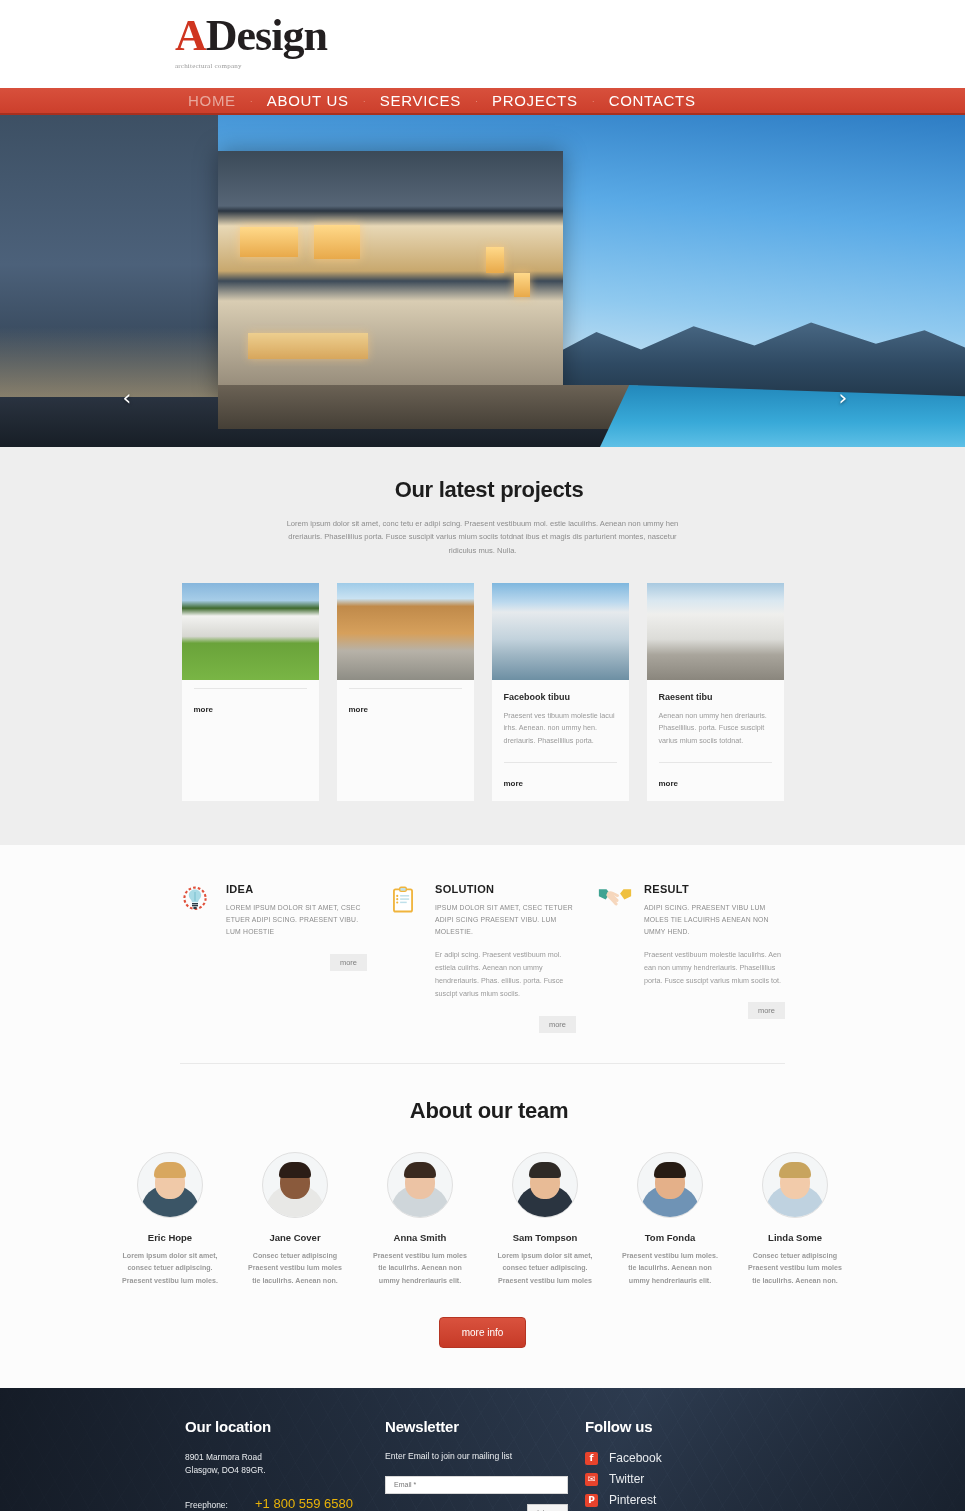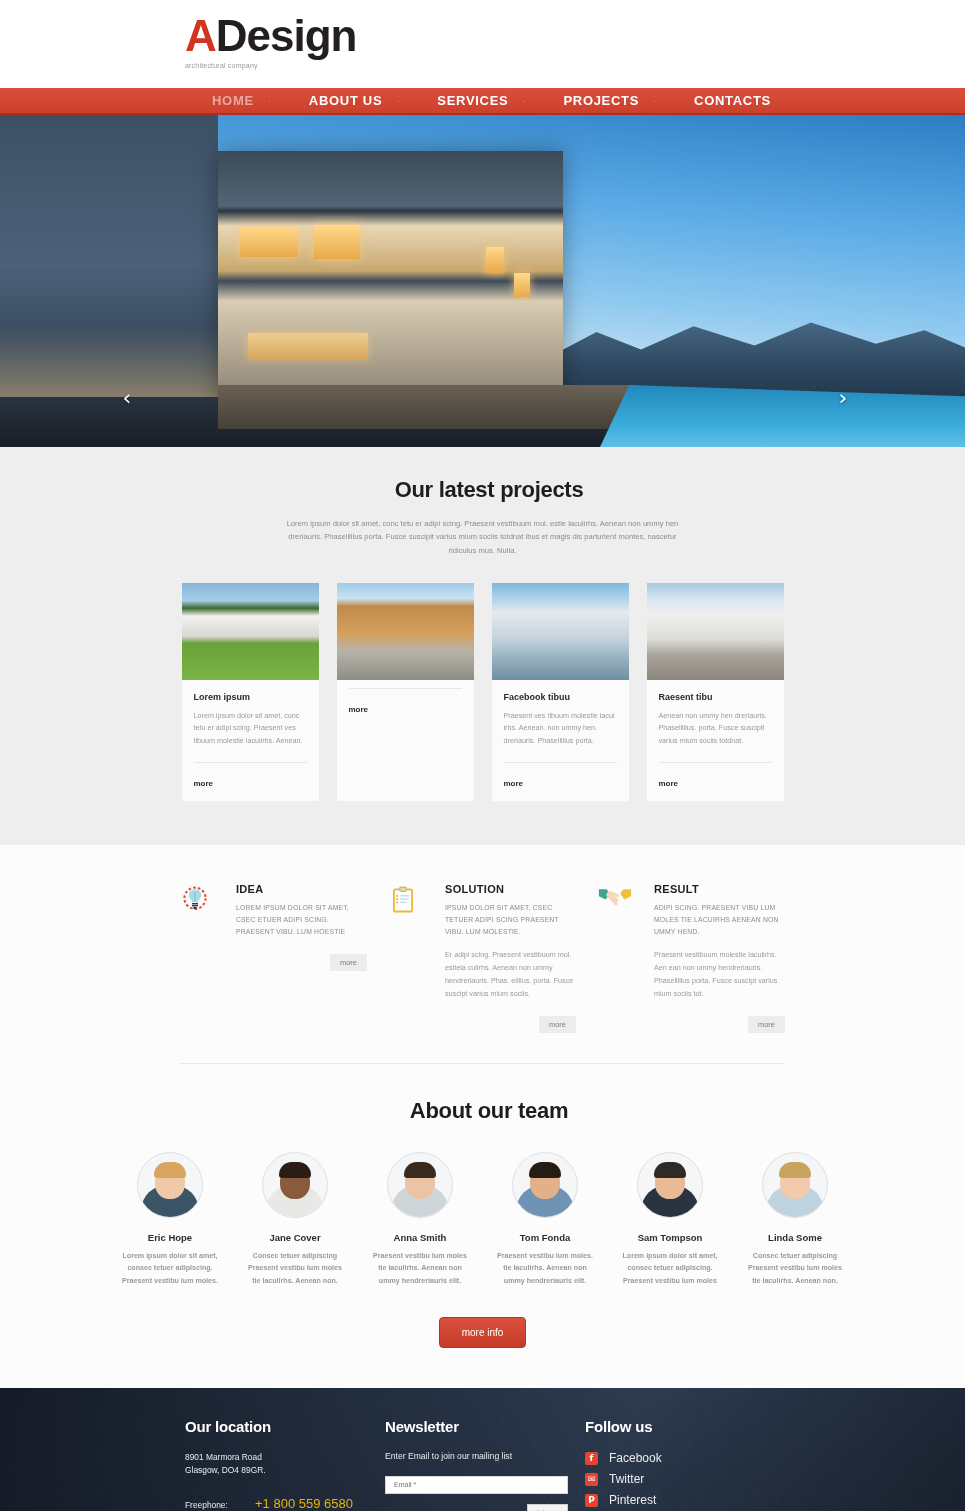--- a/index.html
+++ b/index.html
@@ -6,45 +6,44 @@
   body {
     width: 965px;
     font-family: "Liberation Sans", sans-serif;
     background: #ffffff;
     color: #333;
     -webkit-font-smoothing: antialiased;
   }
 
   
   .header { height: 88px; background: #fff; position: relative; }
-  .logo-wrap { position: absolute; left: 185px; top: 14px; }
+  .logo-wrap { position: absolute; left: 175px; top: 14px; font-family: Liberation Serif, serif; }
   .logo { font-size: 44px; font-weight: bold; line-height: 1; letter-spacing: -1px; }
   .logo .a { color: #cf3520; }
   .logo .rest { color: #231f20; }
   .tagline { font-size: 7px; color: #9a9a9a; letter-spacing: .2px; margin-top: 4px; }
 
   
   .navbar {
     height: 27px;
     background: #cf4331;
     background: linear-gradient(180deg, #d8503c 0%, #cc3f2c 100%);
     display: flex;
     align-items: center;
     border-bottom: 2px solid #a8301f;
   }
   .nav-inner { margin-left: 185px; display: flex; align-items: center; }
   .nav-link {
-    font-size: 13px;
-    font-weight: bold;
+    font-size: 15px;
+    font-weight: normal;
     letter-spacing: .7px;
     color: #ffffff;
     text-decoration: none;
     padding: 0 3px;
     cursor: pointer;
-    margin-left: 24px;
   }
   .nav-link.active { color: #e8a89d; }
   .nav-sep { color: #e8907f; font-size: 9px; margin: 0 11px; }
 
   
   .hero {
     height: 332px;
     position: relative;
     overflow: hidden;
     background: #3f5770;
@@ -121,21 +120,21 @@
   .ci4 { background: linear-gradient(180deg, #a8c9e0 0%, #d9e7f0 18%, #efefed 32%, #dcdcd8 58%, #a9a59c 74%, #8a867d 100%); }
   .card-body { padding: 12px 12px 0; }
   .card-title { font-size: 9px; font-weight: bold; color: #2a2a2a; margin-bottom: 8px; }
   .card-text { font-size: 7.2px; line-height: 1.75; color: #9a9a9a; min-height: 44px; }
   .card-foot { margin: 8px 12px 0; border-top: 1px solid #e6e6e6; padding: 9px 0 11px; }
   .card-more { font-size: 8px; font-weight: bold; color: #2a2a2a; text-decoration: none; cursor: pointer; }
 
   
   .services { background: #fcfcfc; padding: 38px 0 0; }
   .svc-row { display: flex; justify-content: center; gap: 22px; padding: 0 180px; }
-  .svc { width: 200px; display: flex; gap: 22px; }
+  .svc { width: 200px; display: flex; gap: 12px; }
   .svc-icon { width: 34px; flex: 0 0 34px; padding-top: 2px; }
   .svc-main { flex: 1; }
   .svc-title { font-size: 11px; font-weight: bold; color: #1f1f1f; letter-spacing: .3px; margin-bottom: 7px; }
   .svc-caps { font-size: 6.8px; line-height: 1.8; color: #8b8b8b; letter-spacing: .2px; margin-bottom: 9px; }
   .svc-body { font-size: 7.2px; line-height: 1.85; color: #9a9a9a; }
   .svc-btnrow { text-align: right; margin-top: 12px; }
   .btn-more {
     display: inline-block; background: #ececec; color: #7e7e7e;
     font-size: 7.5px; padding: 4px 10px; text-decoration: none; cursor: pointer;
   }
@@ -247,24 +246,20 @@
   <div class="hero-arrow prev">‹</div>
   <div class="hero-arrow next">›</div>
 </div>
 
 <div class="projects">
   <div class="sec-title">Our latest projects</div>
   <div class="sec-sub">Lorem ipsum dolor sit amet, conc tetu er adipi scing. Praesent vestibuum mol. estie lacuiirhs. Aenean non ummy hen dreriauris. Phasellilius porta. Fusce suscipit varius mium sociis totdnat ibus et magis dis parturient montes, nascetur ridiculus mus. Nulla.</div>
   <div class="cards" id="project-cards">
       <div class="card">
         <div class="card-img ci1"></div>
-        <div class="card-body">
-          <div class="card-title">Lorem ipsum</div>
-          <div class="card-text">Lorem ipsum dolor sit amet, conc tetu er adipi scing. Praesent ves tibuum molestie lacuiirhs. Aenean.</div>
-        </div>
         <div class="card-foot"><a class="card-more" href="#">more</a></div>
       </div>
       <div class="card">
         <div class="card-img ci2"></div>
         <div class="card-foot"><a class="card-more" href="#">more</a></div>
       </div>
       <div class="card">
         <div class="card-img ci3"></div>
         <div class="card-body">
           <div class="card-title">Facebook tibuu</div>
@@ -360,35 +355,35 @@
         <div class="avatar">
           <div class="av-face av-body" style="background:#cfd6da"></div>
           <div class="av-face av-head" style="background:#ecc3a4"></div>
           <div class="av-face" style="width:32px;height:16px;top:9px;border-radius:16px 16px 4px 4px;background:#3a2a20"></div>
         </div>
         <div class="member-name">Anna Smith</div>
         <div class="member-text">Praesent vestibu lum moles tie laculirhs. Aenean non ummy hendreriauris elit.</div>
       </div>
       <div class="member">
         <div class="avatar">
+          <div class="av-face av-body" style="background:#2a3440"></div>
+          <div class="av-face av-head" style="background:#e8bb96"></div>
+          <div class="av-face" style="width:32px;height:16px;top:9px;border-radius:16px 16px 4px 4px;background:#2f2a26"></div>
+        </div>
+        <div class="member-name">Sam Tompson</div>
+        <div class="member-text">Lorem ipsum dolor sit amet, consec tetuer adipiscing. Praesent vestibu lum moles</div>
+      </div>
+      <div class="member">
+        <div class="avatar">
           <div class="av-face av-body" style="background:#6f93b5"></div>
           <div class="av-face av-head" style="background:#e4b089"></div>
           <div class="av-face" style="width:32px;height:16px;top:9px;border-radius:16px 16px 4px 4px;background:#271c14"></div>
         </div>
         <div class="member-name">Tom Fonda</div>
         <div class="member-text">Praesent vestibu lum moles. tie laculirhs. Aenean non ummy hendreriauris elit.</div>
-      </div>
-      <div class="member">
-        <div class="avatar">
-          <div class="av-face av-body" style="background:#2a3440"></div>
-          <div class="av-face av-head" style="background:#e8bb96"></div>
-          <div class="av-face" style="width:32px;height:16px;top:9px;border-radius:16px 16px 4px 4px;background:#2f2a26"></div>
-        </div>
-        <div class="member-name">Sam Tompson</div>
-        <div class="member-text">Lorem ipsum dolor sit amet, consec tetuer adipiscing. Praesent vestibu lum moles</div>
       </div>
       <div class="member">
         <div class="avatar">
           <div class="av-face av-body" style="background:#bfd2e0"></div>
           <div class="av-face av-head" style="background:#f2cbaa"></div>
           <div class="av-face" style="width:32px;height:16px;top:9px;border-radius:16px 16px 4px 4px;background:#c8a45e"></div>
         </div>
         <div class="member-name">Linda Some</div>
         <div class="member-text">Consec tetuer adipiscing Praesent vestibu lum moles tie laculirhs. Aenean non.</div>
       </div>

